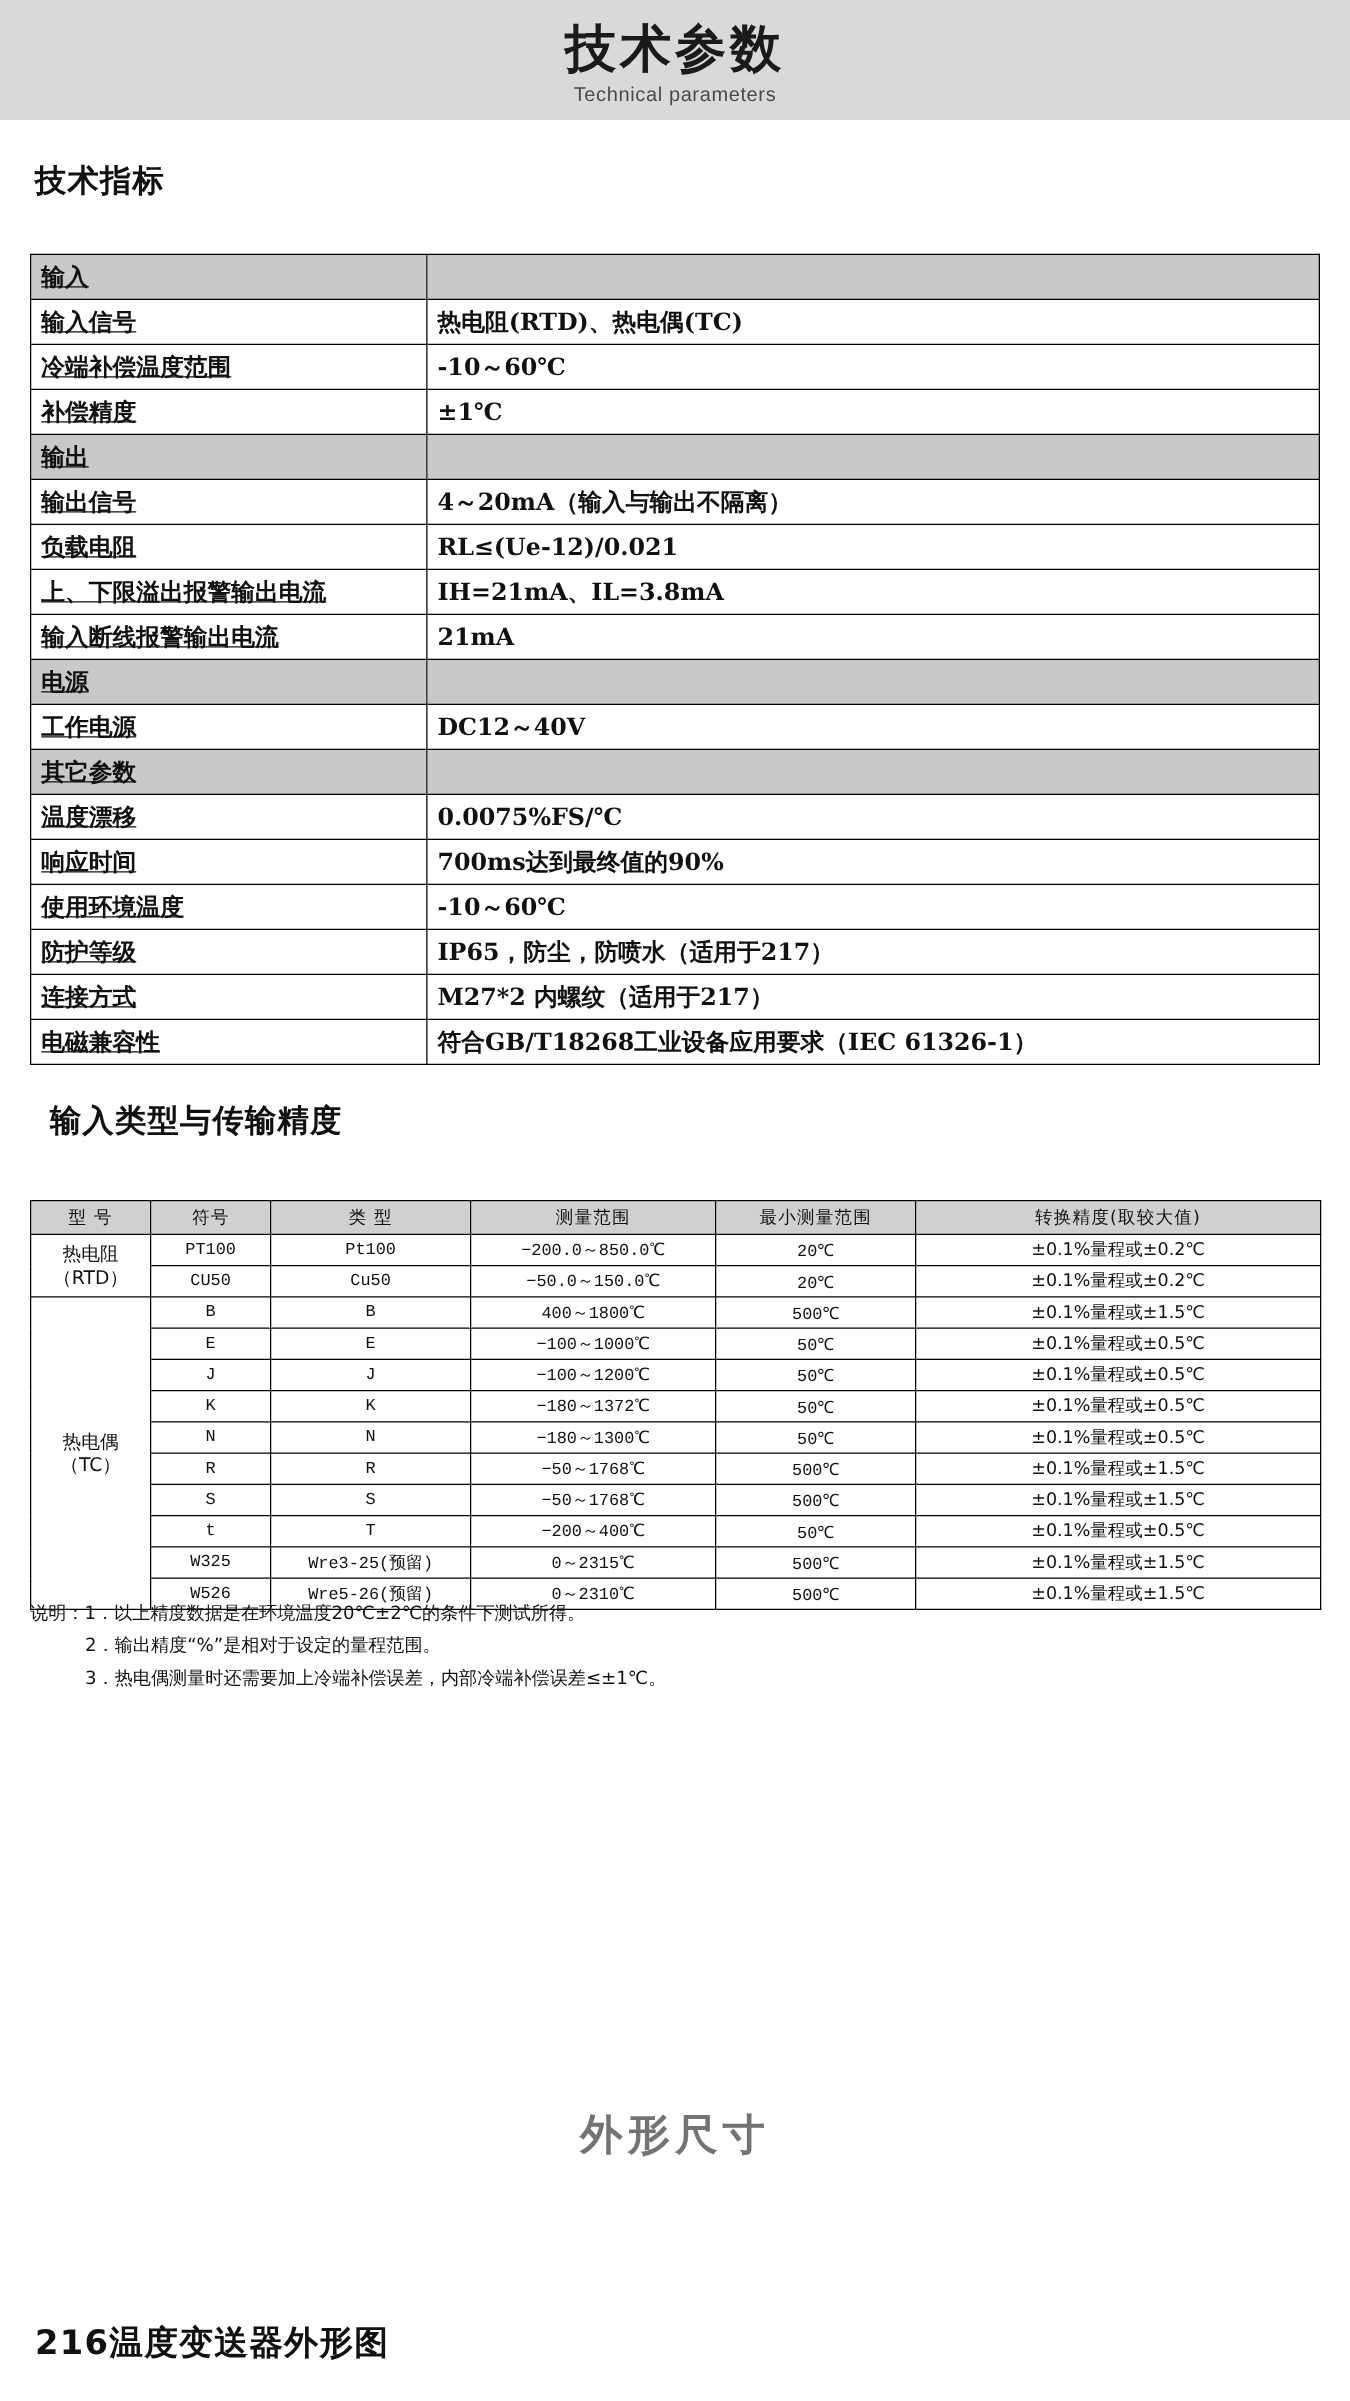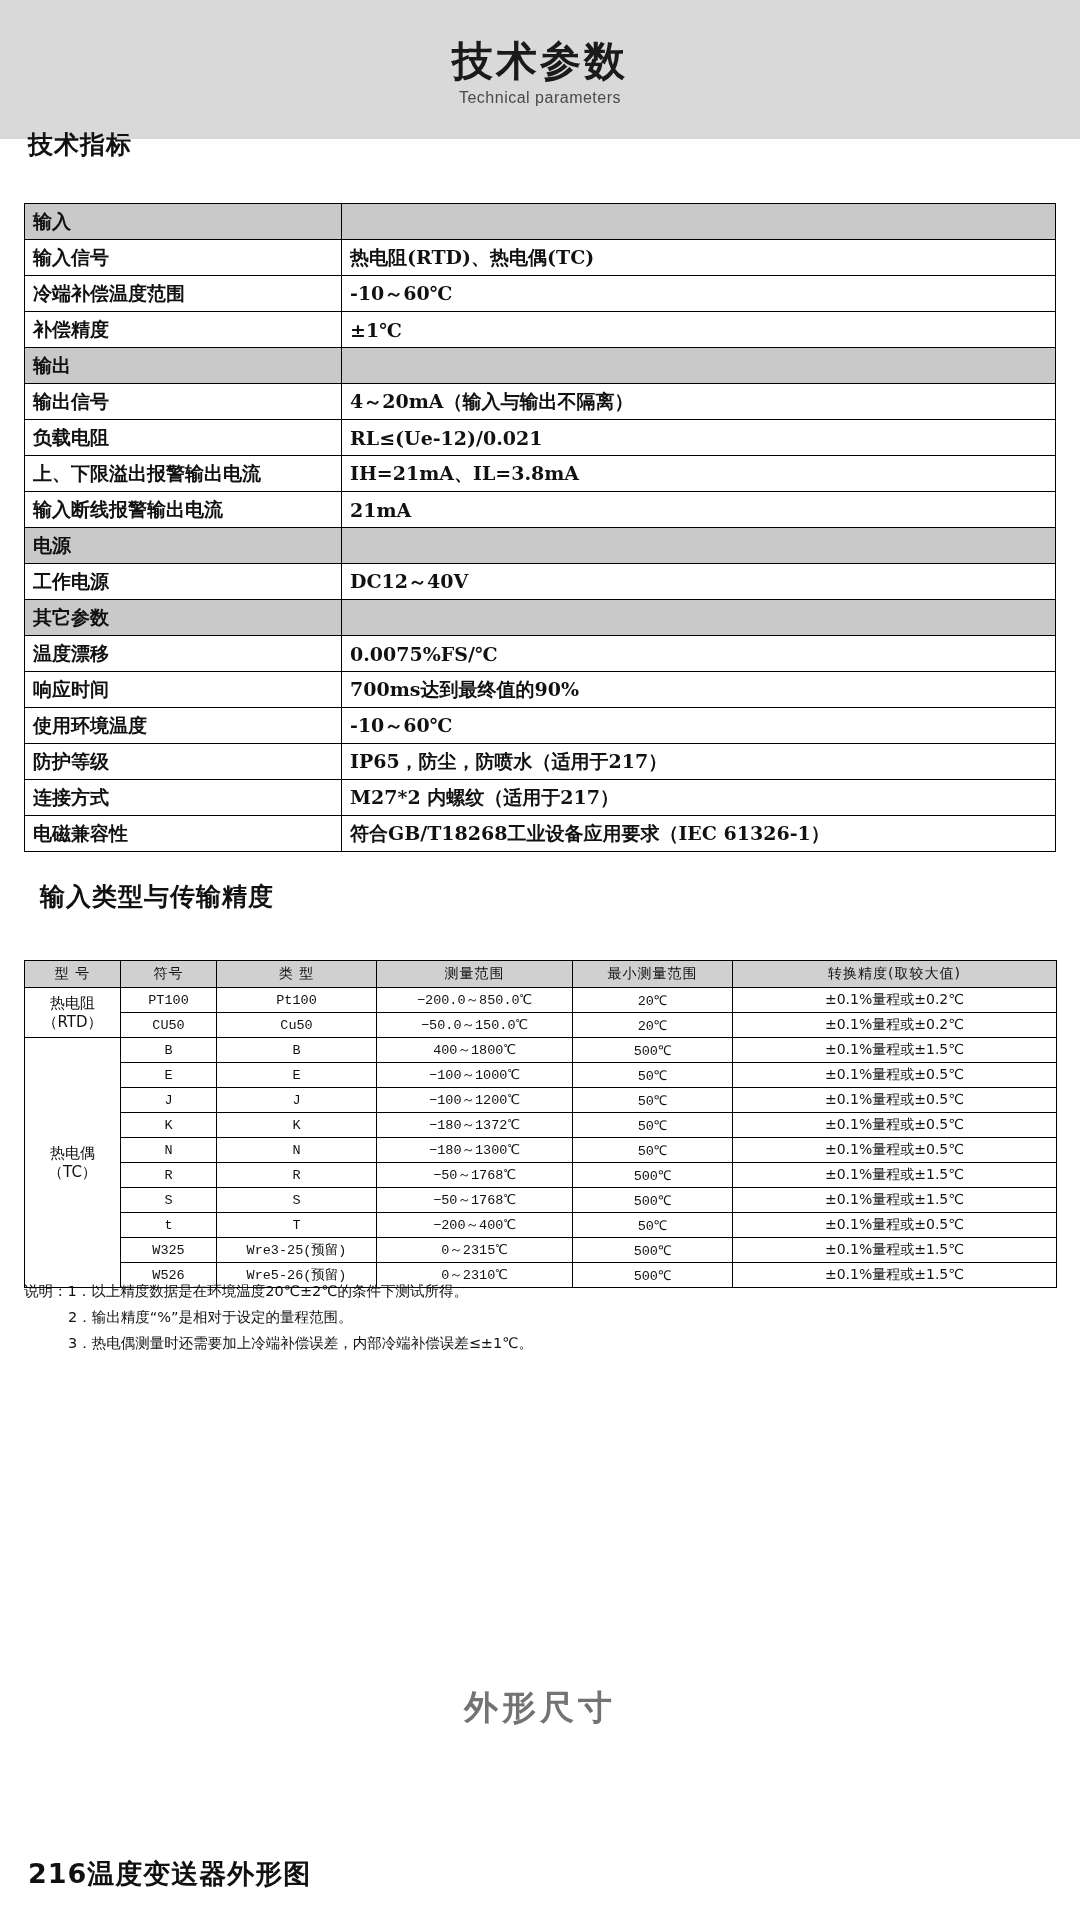--- a/index.html
+++ b/index.html
@@ -12,21 +12,21 @@
     height: 1921px;
     font-family: "Liberation Sans", sans-serif;
     color: #1a1a1a;
     position: relative;
     overflow: hidden;
   }
 
   
   .banner {
     width: 1080px;
-    height: 139px;
+    height: 96px;
     background: #d9d9d9;
     display: flex;
     flex-direction: column;
     align-items: center;
     justify-content: center;
     box-sizing: border-box;
     padding-top: 6px;
   }
   .banner-title {
     font-family: "DejaVu Sans", sans-serif;
@@ -101,21 +101,21 @@
     border: 1px solid #000;
     height: 35px;
     padding: 0 8px;
     font-size: 19px;
     font-weight: bold;
     color: #111;
     vertical-align: middle;
     white-space: nowrap;
     overflow: hidden;
   }
-  #spec-table td.label { width: 300px; }
+  #spec-table td.label { width: 300px; text-decoration: underline; }
   #spec-table tr.group td {
     background: #c9c9c9;
   }
 
   
   #input-table {
     position: absolute;
     left: 24px;
     top: 944px;
     width: 1032px;

